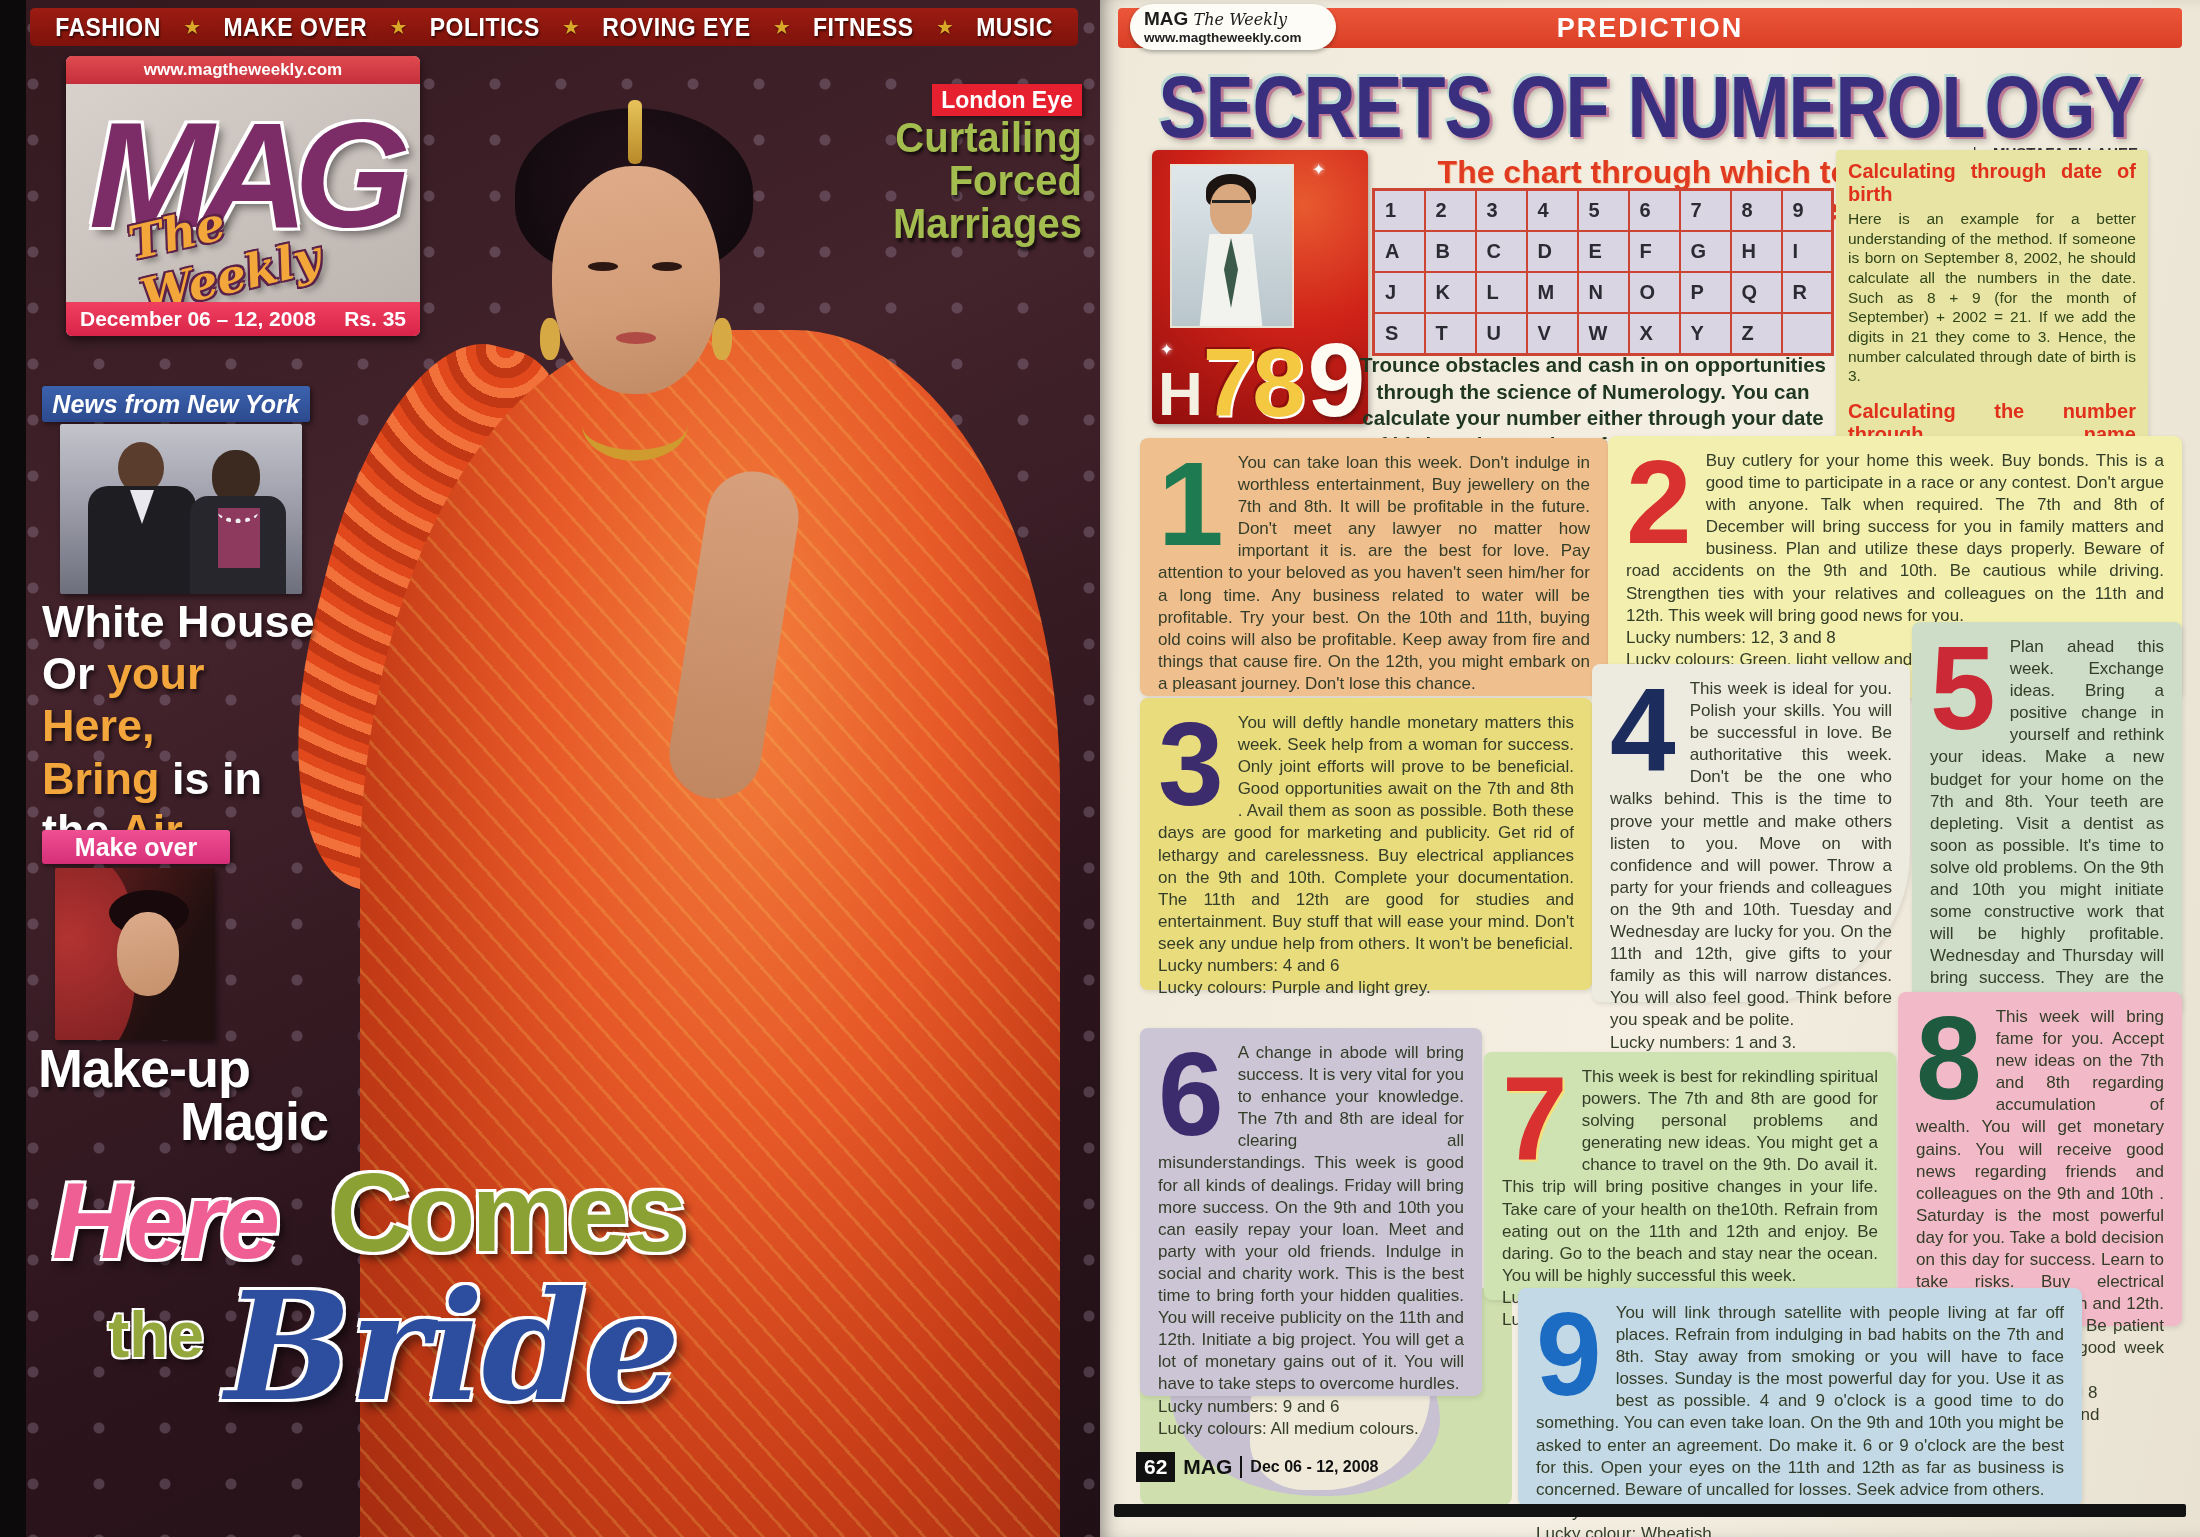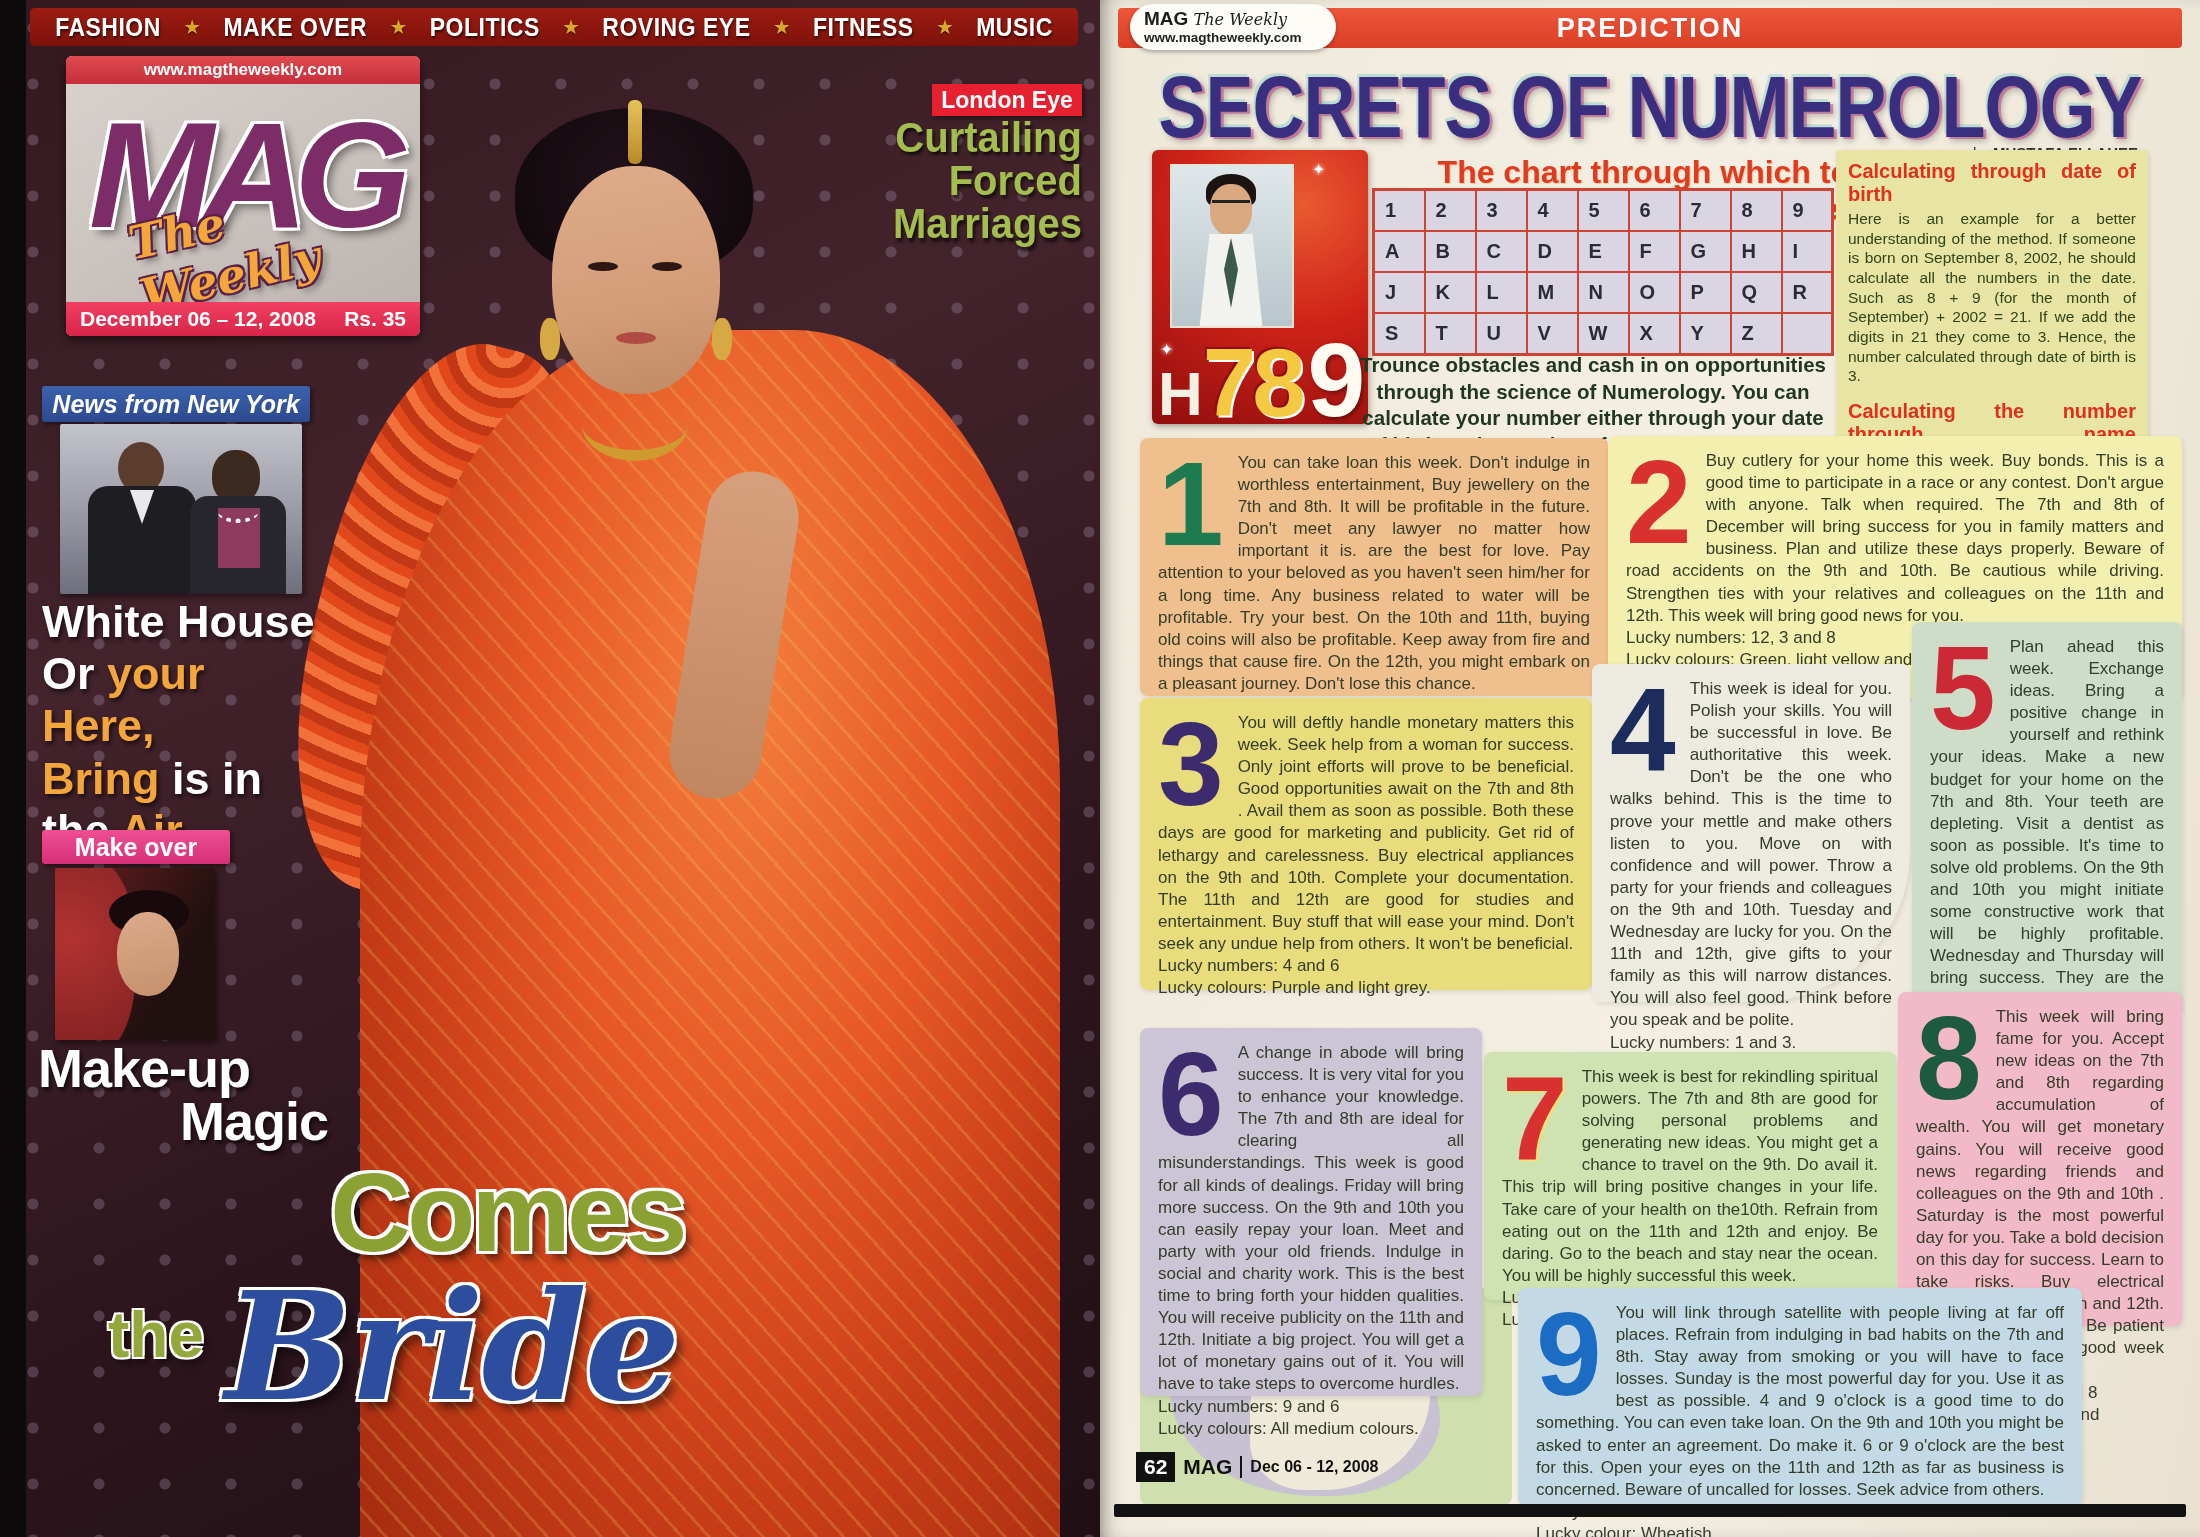--- a/index.html
+++ b/index.html
@@ -262,20 +262,21 @@
     <div id="mo-photo">
       <div class="moVeil"></div>
       <div class="moHair"></div>
       <div class="moFace"></div>
     </div>
     <div id="makeup-magic">
       <span>Make-up</span>
       <span class="l2">Magic</span>
     </div>
 
+    <div id="hc-here">Here</div>
     <div id="hc-comes">Comes</div>
     <div id="hc-the">the</div>
     <div id="hc-bride">Bride</div>
   </div>
 
   <div id="right-page">
     <div id="rp-headbar">
       <div id="rp-head-label">PREDICTION</div>
     </div>
     <div id="rp-logo-pill">

